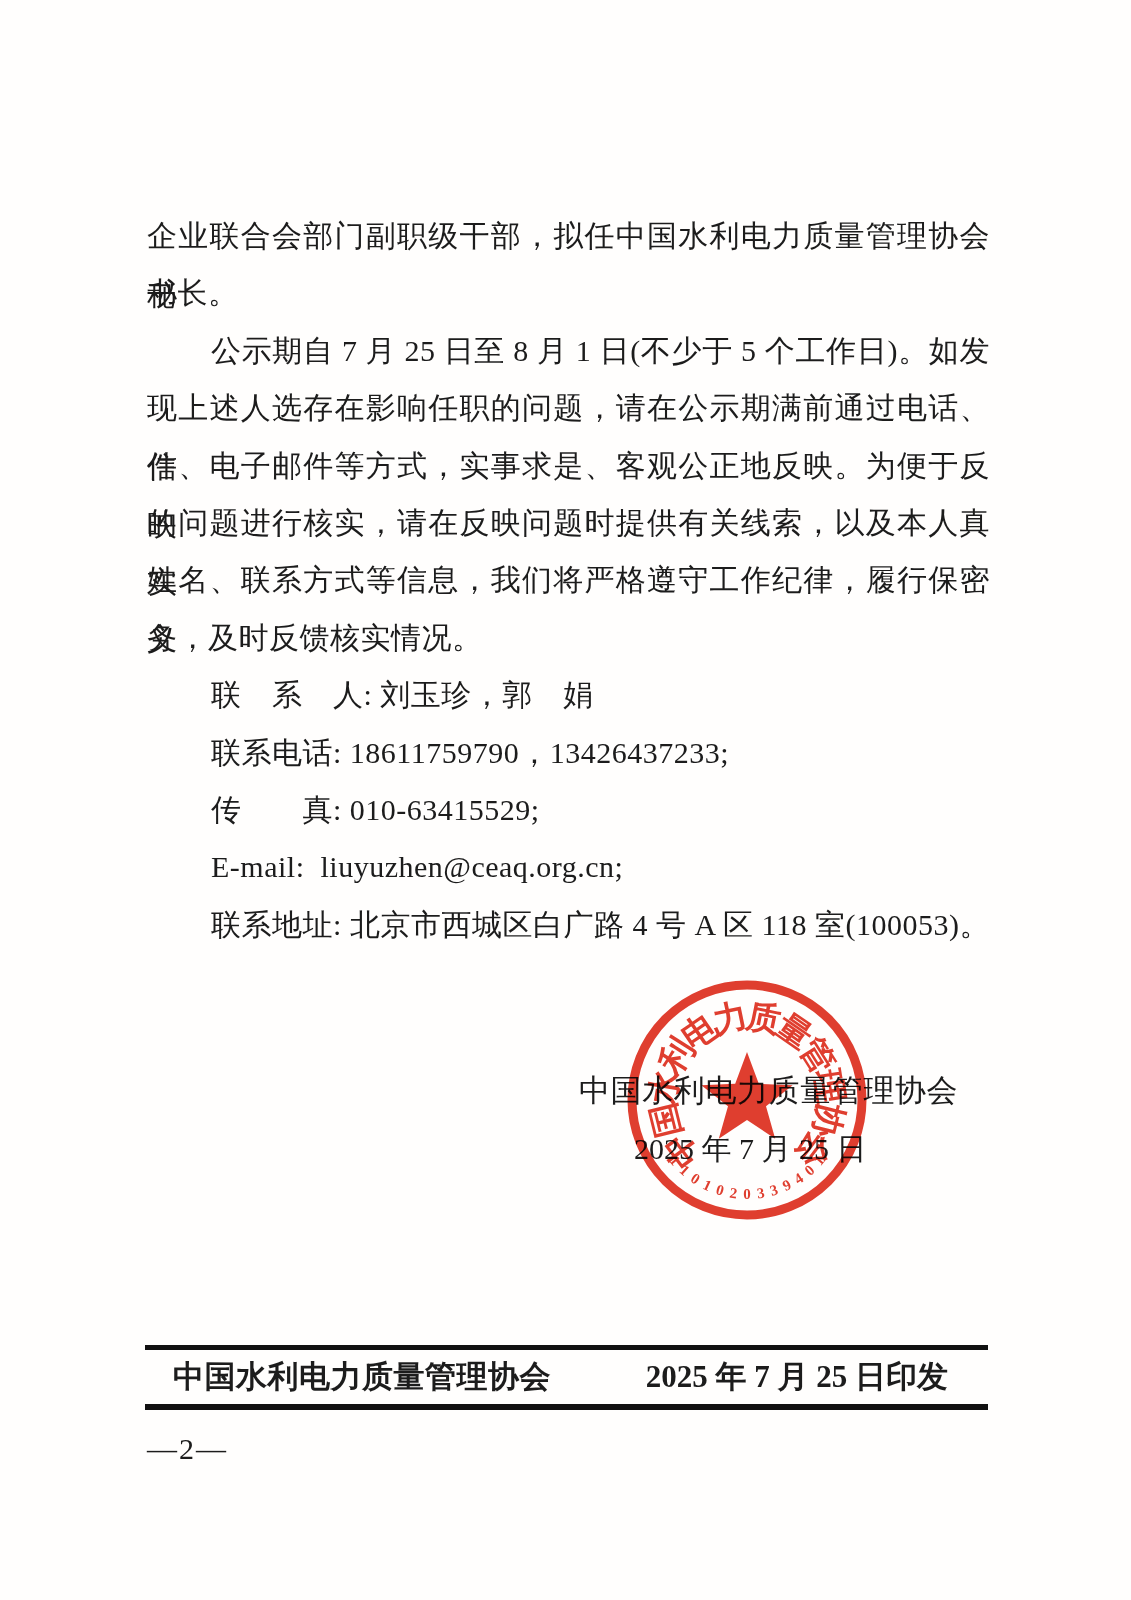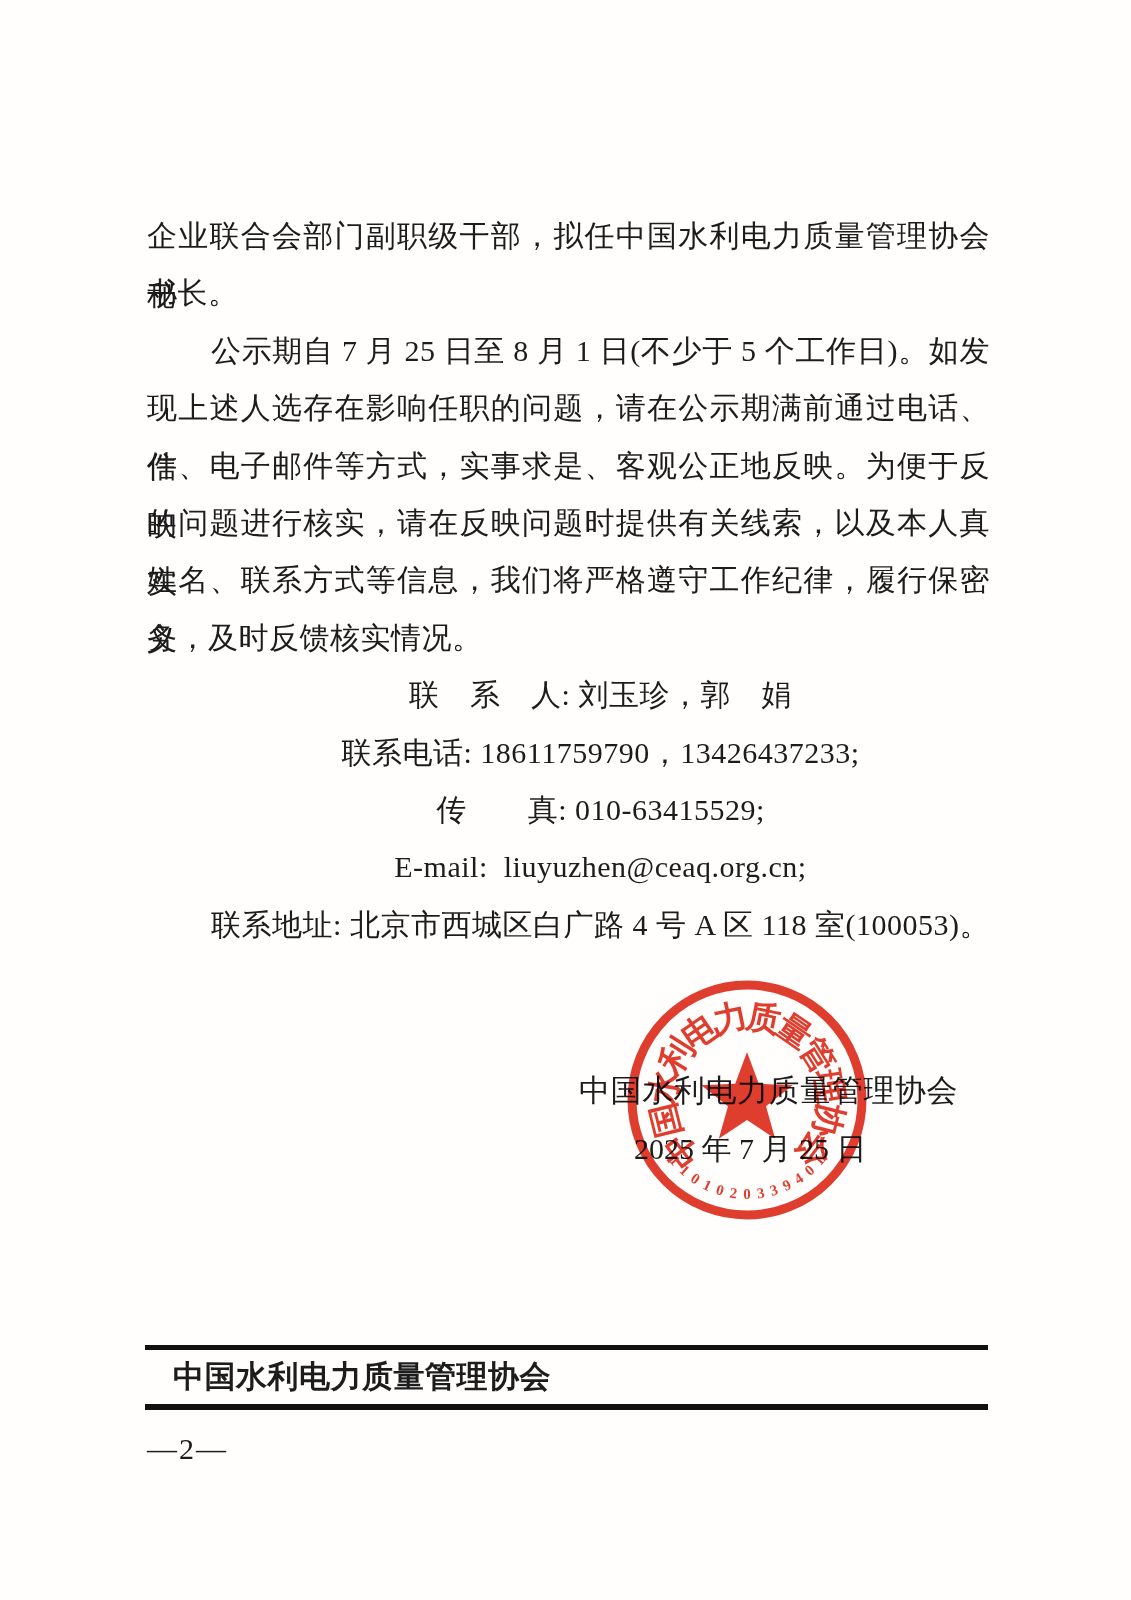--- a/index.html
+++ b/index.html
@@ -19,21 +19,21 @@
     position:absolute;
     left:147px;top:206px;
     width:843px;
     font-size:30px;
     line-height:59px;
     letter-spacing:0.5px;
     white-space:pre-wrap;
   }
   .body-line{height:57.4px;text-align:left;}
   .body-line.fill{text-align:justify;text-align-last:justify;}
-  .body-line.indent{padding-left:64px;box-sizing:border-box;text-align:center;}
+  .body-line.indent{padding-left:64px;box-sizing:border-box;}
   .sig-org{
     position:absolute;left:579px;top:1062px;
     height:58px;line-height:58px;
     font-size:31px;letter-spacing:0.6px;
   }
   .sig-date{
     position:absolute;left:634px;top:1120px;
     height:58px;line-height:58px;
     font-size:30px;
   }
@@ -101,17 +101,18 @@
       <text x="130" y="229" text-anchor="middle" font-size="15" font-weight="bold" fill="#dd2f1f" font-family="&quot;Liberation Serif&quot;,&quot;DejaVu Serif&quot;,serif" transform="rotate(-8.333333333333343 130 130)">3</text>
       <text x="130" y="229" text-anchor="middle" font-size="15" font-weight="bold" fill="#dd2f1f" font-family="&quot;Liberation Serif&quot;,&quot;DejaVu Serif&quot;,serif" transform="rotate(-16.666666666666686 130 130)">3</text>
       <text x="130" y="229" text-anchor="middle" font-size="15" font-weight="bold" fill="#dd2f1f" font-family="&quot;Liberation Serif&quot;,&quot;DejaVu Serif&quot;,serif" transform="rotate(-25 130 130)">9</text>
       <text x="130" y="229" text-anchor="middle" font-size="15" font-weight="bold" fill="#dd2f1f" font-family="&quot;Liberation Serif&quot;,&quot;DejaVu Serif&quot;,serif" transform="rotate(-33.33333333333334 130 130)">4</text>
       <text x="130" y="229" text-anchor="middle" font-size="15" font-weight="bold" fill="#dd2f1f" font-family="&quot;Liberation Serif&quot;,&quot;DejaVu Serif&quot;,serif" transform="rotate(-41.666666666666686 130 130)">0</text>
       <text x="130" y="229" text-anchor="middle" font-size="15" font-weight="bold" fill="#dd2f1f" font-family="&quot;Liberation Serif&quot;,&quot;DejaVu Serif&quot;,serif" transform="rotate(-50 130 130)">1</text>
     </svg>
 
   <div class="footer-bar">
     <span class="footer-issuer">中国水利电力质量管理协会</span>
+    <span class="footer-issue-date">2025 年 7 月 25 日印发</span>
   </div>
 
   <div class="page-number">—2—</div>
 
 </div>
 
 </body></html>

